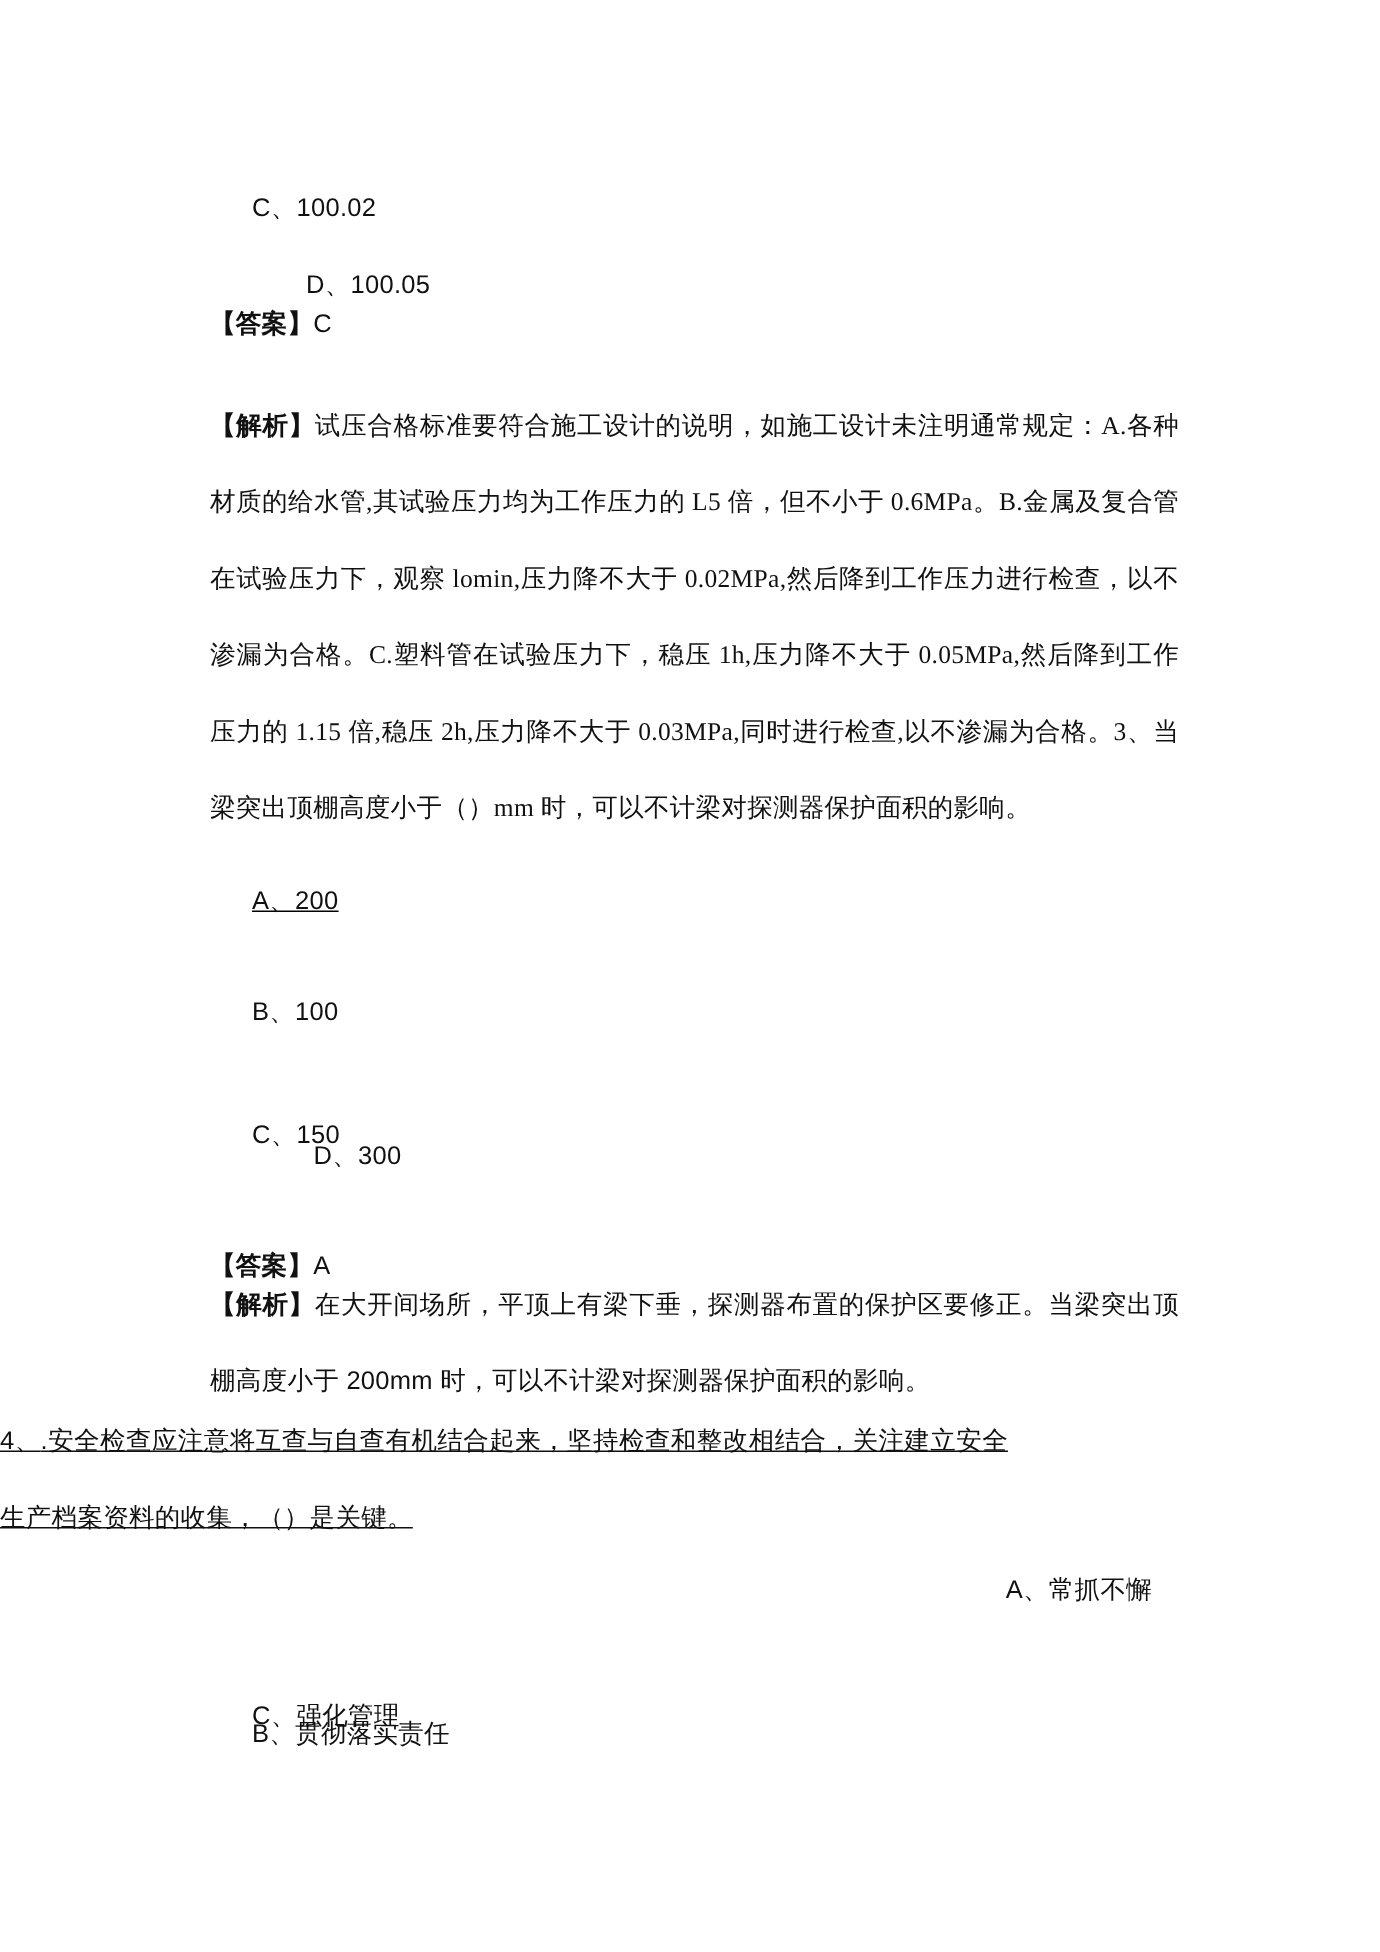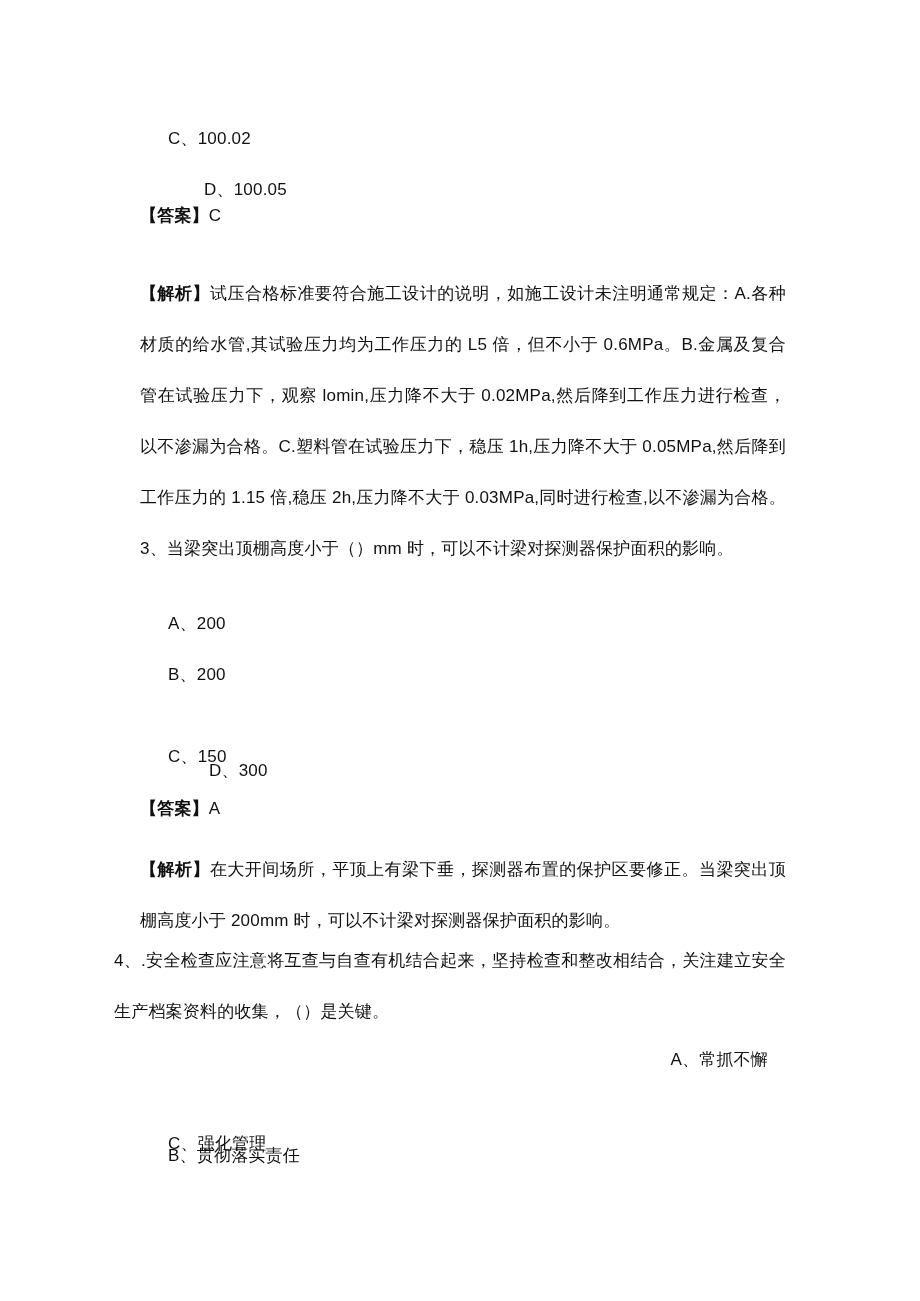--- a/index.html
+++ b/index.html
@@ -39,24 +39,24 @@
   }
   
   .para {
     margin-left: 140px;
     width: 646px;
     text-align: justify;
     text-justify: inter-ideograph;
   }
   
   .stem {
-    margin-left: 114px;
     width: 672px;
     text-align: justify;
     text-justify: inter-ideograph;
+    text-decoration: underline;
   }
   .label-bold {
     font-weight: bold;
   }
   
   .blk { position: absolute; left: 0; width: 920px; }
 </style>
 </head>
 <body>
 
@@ -68,41 +68,41 @@
     </div>
 
     <div class="blk" style="top:164px;margin-left:36px;">
       <div class="line opt">D、100.05</div>
     </div>
 
     <div class="blk" style="top:190px;">
       <div class="line para"><span class="label-bold">【答案】</span><span>C</span></div>
     </div>
 
-    <div class="blk" style="top:268px;">
+    <div class="blk" style="top:258px;font-family:Liberation Serif, serif;">
       <div class="line para"><span class="label-bold">【解析】</span><span>试压合格标准要符合施工设计的说明，如施工设计未注明通常规定：A.各种材质的给水管,其试验压力均为工作压力的 L5 倍，但不小于 0.6MPa。B.金属及复合管在试验压力下，观察 lomin,压力降不大于 0.02MPa,然后降到工作压力进行检查，以不渗漏为合格。C.塑料管在试验压力下，稳压 1h,压力降不大于 0.05MPa,然后降到工作压力的 1.15 倍,稳压 2h,压力降不大于 0.03MPa,同时进行检查,以不渗漏为合格。3、当梁突出顶棚高度小于（）mm 时，可以不计梁对探测器保护面积的影响。</span></div>
     </div>
 
-    <div class="blk" style="top:598px;">
+    <div class="blk" style="top:575px;text-decoration:underline;">
       <div class="line opt">A、200</div>
     </div>
 
     <div class="blk" style="top:649px;">
-      <div class="line opt">B、200</div>
+      <div class="line opt">B、100</div>
     </div>
 
     <div class="blk" style="top:731px;">
       <div class="line opt">C、150</div>
     </div>
 
     <div class="blk" style="top:745px;padding-left:41px;">
       <div class="line opt">D、300</div>
     </div>
 
-    <div class="blk" style="top:783px;">
+    <div class="blk" style="top:818px;">
       <div class="line para"><span class="label-bold">【答案】</span><span>A</span></div>
     </div>
 
     <div class="blk" style="top:844px;">
       <div class="line para"><span class="label-bold">【解析】</span><span>在大开间场所，平顶上有梁下垂，探测器布置的保护区要修正。当梁突出顶棚高度小于 200mm 时，可以不计梁对探测器保护面积的影响。</span></div>
     </div>
 
     <div class="blk" style="top:935px;">
       <div class="line stem"><span>4、</span><span>.安全检查应注意将互查与自查有机结合起来，坚持检查和整改相结合，关注建立安全生产档案资料的收集，（）是关键。</span></div>
     </div>

